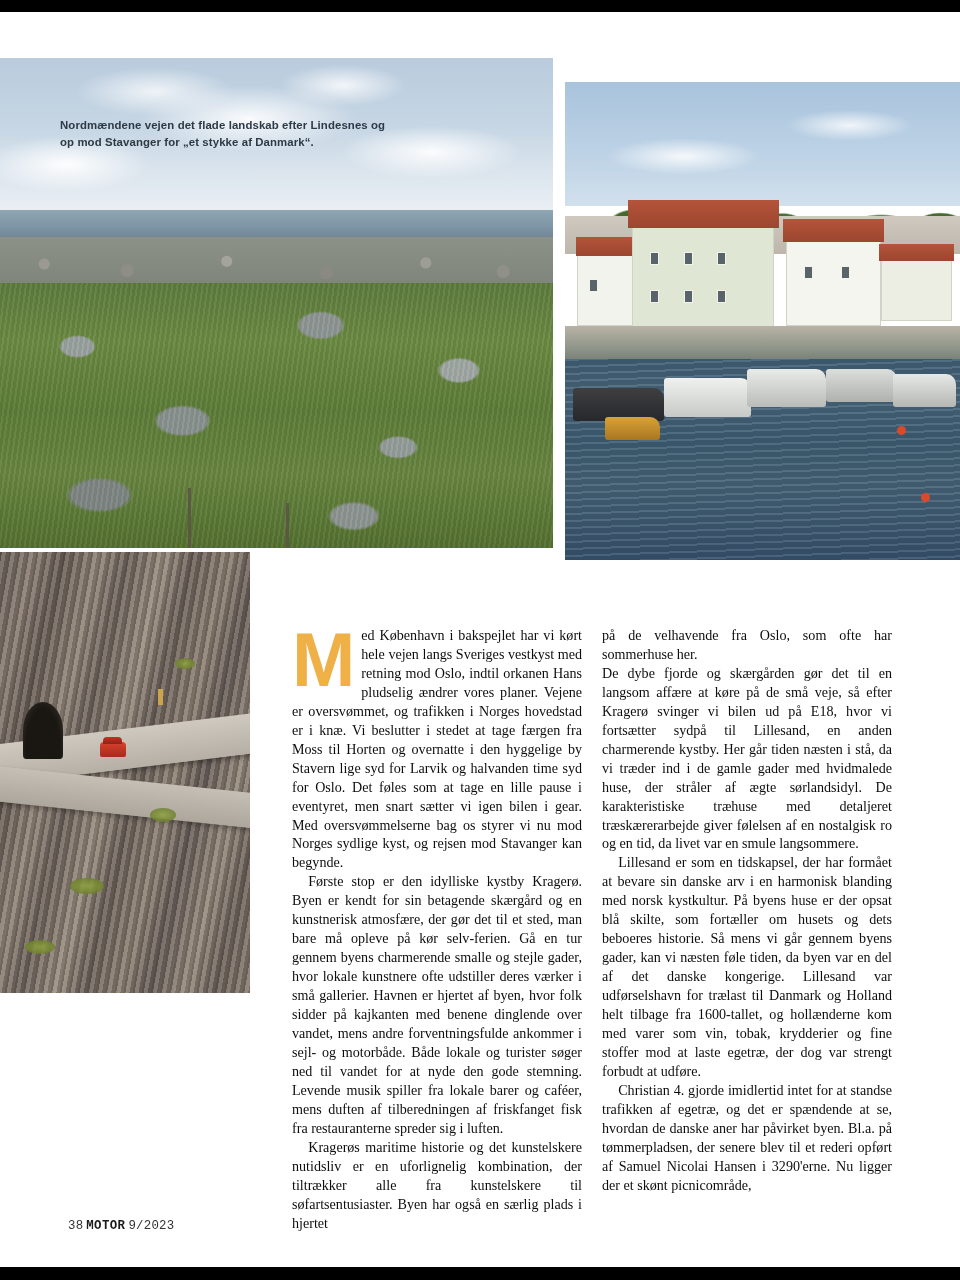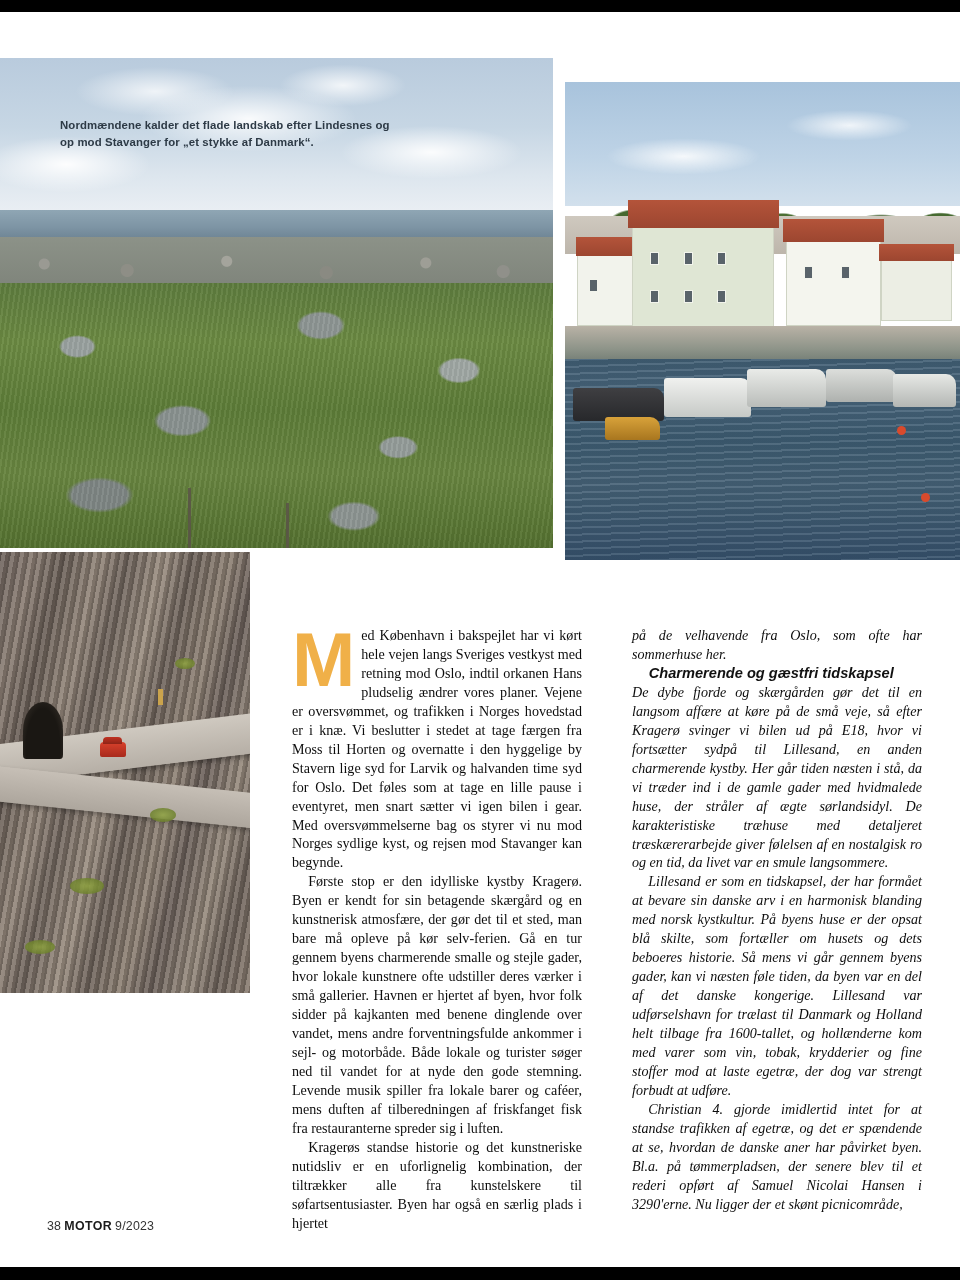--- a/index.html
+++ b/index.html
@@ -200,21 +200,21 @@
   .col {
     position:absolute;
     font-family:"Liberation Serif", serif;
     font-size:14.1px;
     line-height:1.345;
     text-align:justify;
     color:#0d0d0d;
     hyphens:auto;
   }
   #col-left  { left:292px; top:614px; width:290px; }
-  #col-right { left:632px; top:614px; width:290px;font-style:italic; }
+  #col-right { left:602px; top:614px; width:290px; }
   .col p { text-indent:1.15em; margin:0; }
   .col p.first { text-indent:0; }
   .dropcap {
     float:left;
     font-family:"Liberation Sans", sans-serif;
     font-weight:700;
     font-size:76px;
     line-height:.78;
     color:#f0b048;
     margin:4px 6px -2px 0;
@@ -226,22 +226,22 @@
     line-height:1.3;
     color:#111;
     margin:13px 0 2px;
     text-align:left;
     text-indent:0;
     hyphens:none;
   }
 
   
   #footer {
-    position:absolute; left:47px; top:1207px;
-    font-family:Liberation Sans, sans-serif;
+    position:absolute; left:68px; top:1207px;
+    font-family:Liberation Mono, monospace;
     font-size:12.4px; color:#1b1b1b;
     letter-spacing:.2px;
   }
   #footer .pagenum { font-weight:400; color:#333; }
   #footer .brand { font-weight:700; letter-spacing:.4px; margin:0 3px; }
   #footer .issue { font-weight:400; color:#333; }
 </style>
 </head>
 <body>
 
@@ -250,21 +250,21 @@
 <div class="page">
 
   <div class="photo" id="photo-coast">
     <div class="coast-sky"></div>
     <div class="coast-sea"></div>
     <div class="coast-rocks"></div>
     <div class="coast-grass"></div>
     <div class="coast-post" style="left:188px; top:430px; height:60px;"></div>
     <div class="coast-post" style="left:286px; top:445px; height:45px;"></div>
   </div>
-  <div class="caption-overlay" id="caption-coast">Nordmændene kalder det flade landskab efter Lindesnes og op mod Stavanger for „et stykke af Danmark“.</div>
+  <div class="caption-overlay" id="caption-coast">Nordmændene vejen det flade landskab efter Lindesnes og op mod Stavanger for „et stykke af Danmark“.</div>
 
   <div class="photo" id="photo-harbour">
     <div class="h-sky"></div>
     <div class="h-trees"></div>
     <div class="h-rockline"></div>
 
     <div class="house" id="house-left">
       <div class="roof"></div>
       <div class="win" style="left:20%; top:35%;"></div>
     </div>
@@ -308,26 +308,25 @@
     <div class="r-car"></div>
     <div class="r-moss" style="left:60%; top:58%; width:26px; height:14px;"></div>
     <div class="r-moss" style="left:28%; top:74%; width:34px; height:16px;"></div>
     <div class="r-moss" style="left:70%; top:24%; width:20px; height:11px;"></div>
     <div class="r-moss" style="left:10%; top:88%; width:30px; height:14px;"></div>
   </div>
 
   <div class="col" id="col-left">
     <p class="first"><span class="dropcap">M</span><span>ed København i bakspejlet har vi kørt hele vejen langs Sveriges vestkyst med retning mod Oslo, indtil orkanen Hans pludselig ændrer vores planer. Vejene er oversvømmet, og trafikken i Norges hovedstad er i knæ. Vi beslutter i stedet at tage færgen fra Moss til Horten og overnatte i den hyggelige by Stavern lige syd for Larvik og halvanden time syd for Oslo. Det føles som at tage en lille pause i eventyret, men snart sætter vi igen bilen i gear. Med oversvømmelserne bag os styrer vi nu mod Norges sydlige kyst, og rejsen mod Stavanger kan begynde.</span></p>
     <p><span>Første stop er den idylliske kystby Kragerø. Byen er kendt for sin betagende skærgård og en kunstnerisk atmosfære, der gør det til et sted, man bare må opleve på kør selv-ferien. Gå en tur gennem byens charmerende smalle og stejle gader, hvor lokale kunstnere ofte udstiller deres værker i små gallerier. Havnen er hjertet af byen, hvor folk sidder på kajkanten med benene dinglende over vandet, mens andre forventningsfulde ankommer i sejl- og motorbåde. Både lokale og turister søger ned til vandet for at nyde den gode stemning. Levende musik spiller fra lokale barer og caféer, mens duften af tilberedningen af friskfanget fisk fra restauranterne spreder sig i luften.</span></p>
-    <p><span>Kragerøs standse historie og det kunstneriske nutidsliv er en uforlignelig kombination, der tiltrækker alle fra kunstelskere til søfartsentusiaster. Byen har også en særlig plads i hjertet</span></p>
+    <p><span>Kragerøs maritime historie og det kunstelskere nutidsliv er en uforlignelig kombination, der tiltrækker alle fra kunstelskere til søfartsentusiaster. Byen har også en særlig plads i hjertet</span></p>
   </div>
 
   <div class="col" id="col-right">
     <p class="first">på de velhavende fra Oslo, som ofte har sommerhuse her.</p>
-    <p class="subhead">Charmerende og gæstfri tidskapsel</p>
     <p class="first">De dybe fjorde og skærgården gør det til en langsom affære at køre på de små veje, så efter Kragerø svinger vi bilen ud på E18, hvor vi fortsætter sydpå til Lillesand, en anden charmerende kystby. Her går tiden næsten i stå, da vi træder ind i de gamle gader med hvidmalede huse, der stråler af ægte sørlandsidyl. De karakteristiske træhuse med detaljeret træskærerarbejde giver følelsen af en nostalgisk ro og en tid, da livet var en smule langsommere.</p>
     <p>Lillesand er som en tidskapsel, der har formået at bevare sin danske arv i en harmonisk blanding med norsk kystkultur. På byens huse er der opsat blå skilte, som fortæller om husets og dets beboeres historie. Så mens vi går gennem byens gader, kan vi næsten føle tiden, da byen var en del af det danske kongerige. Lillesand var udførselshavn for trælast til Danmark og Holland helt tilbage fra 1600-tallet, og hollænderne kom med varer som vin, tobak, krydderier og fine stoffer mod at laste egetræ, der dog var strengt forbudt at udføre.</p>
     <p>Christian 4. gjorde imidlertid intet for at standse trafikken af egetræ, og det er spændende at se, hvordan de danske aner har påvirket byen. Bl.a. på tømmerpladsen, der senere blev til et rederi opført af Samuel Nicolai Hansen i 3290'erne. Nu ligger der et skønt picnicområde,</p>
   </div>
 
   <div id="footer">
     <span class="pagenum">38</span><span class="brand">MOTOR</span><span class="issue">9/2023</span>
   </div>
 
 </div>

